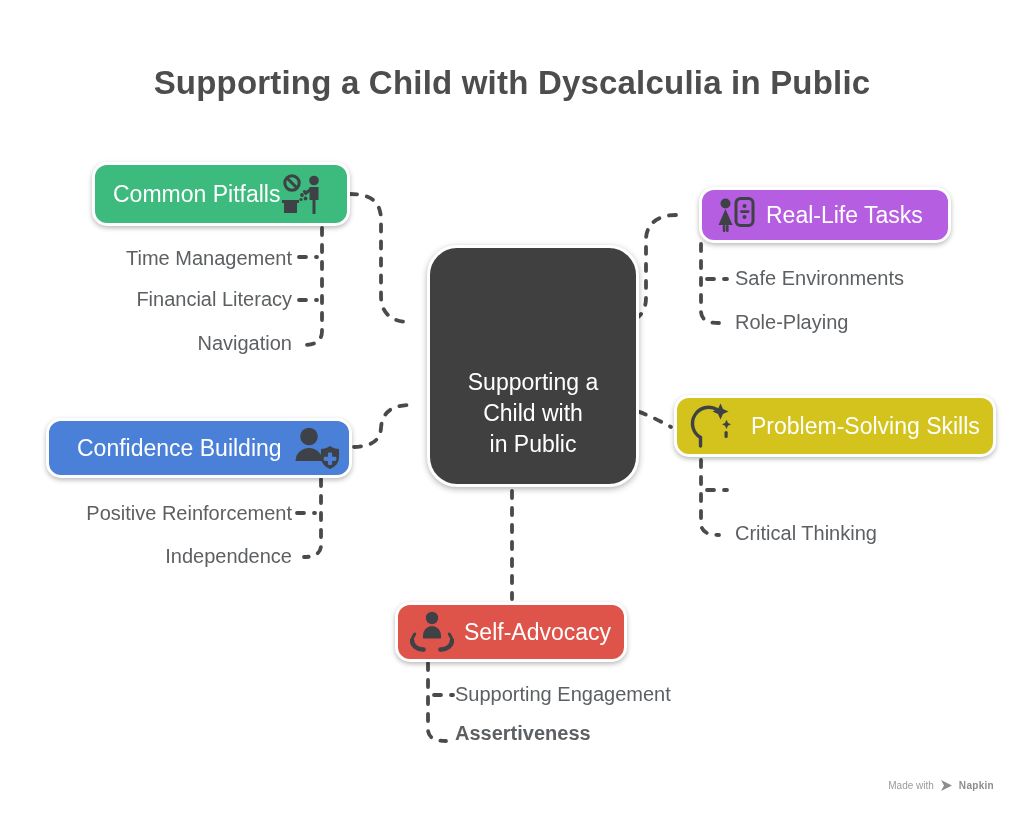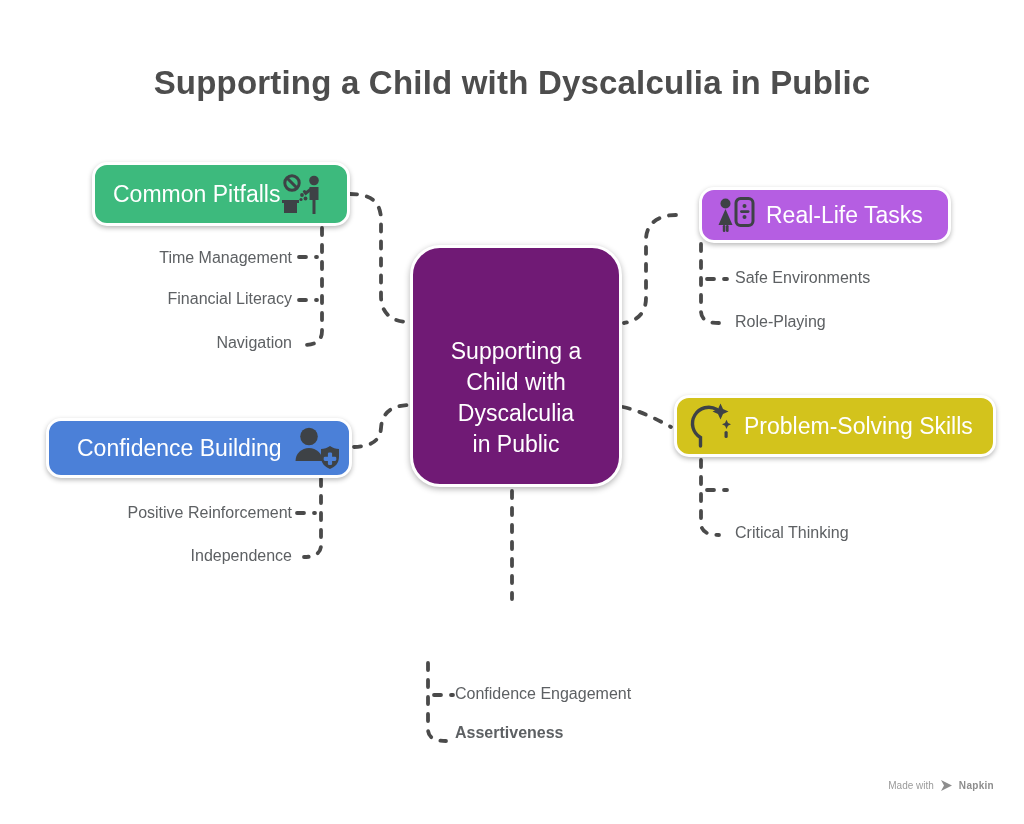--- a/index.html
+++ b/index.html
@@ -11,21 +11,21 @@
   .conn{fill:none;stroke:#4a4a4a;stroke-width:3.8;stroke-linecap:round;stroke-dasharray:7 10;}
   .branch{position:absolute;display:flex;align-items:center;box-sizing:border-box;
           border:3px solid #fff;border-radius:15px;color:#fff;
           box-shadow:0 2px 5px rgba(0,0,0,.28);}
   .branch .lbl{font-size:23px;font-weight:500;white-space:nowrap;}
   .center-node{position:absolute;left:410px;top:245px;width:212px;height:242px;
           border:3px solid #fff;border-radius:30px;box-sizing:border-box;
           box-shadow:0 2px 6px rgba(0,0,0,.3);display:flex;flex-direction:column;
           justify-content:flex-end;align-items:center;padding-bottom:24px;color:#fff;}
   .center-node .cline{font-size:23px;line-height:31px;font-weight:400;text-align:center;}
-  .sub{position:absolute;font-size:16px;line-height:24px;font-weight:500;
+  .sub{position:absolute;font-size:20px;line-height:24px;font-weight:500;
        color:#5d6063;white-space:nowrap;}
   .sub.ra{text-align:right;}
   .icon{flex:0 0 auto;display:block;}
   .watermark{position:absolute;right:30px;top:779px;display:flex;align-items:center;
              gap:6px;font-size:10px;color:#9b9b9b;}
   .watermark .brand{font-weight:700;color:#8d8d8d;letter-spacing:.3px;text-align:right;}
 </style>
 </head>
 <body>
 
@@ -39,24 +39,23 @@
     <path class="conn" d="M354 447 C373 446 380 440 381 428 C382 413 391 406 407 405"></path>
     <path class="conn" d="M623 407 C641 411 656 419 671 427"></path>
     <path class="conn" d="M512 491 L512 599"></path>
     <path class="conn" d="M322 228 L322 331 C322 341 315 345 304 345 M299 257 L317 257 M299 300 L317 300"></path>
     <path class="conn" d="M701 244 L701 311 C701 320 708 323 719 323 M707 279 L727 279"></path>
     <path class="conn" d="M321 479 L321 545 C321 554 314 557 304 557 M297 513 L315 513"></path>
     <path class="conn" d="M701 460 L701 523 C701 532 708 535 719 535 M707 490 L727 490"></path>
     <path class="conn" d="M428 663 L428 729 C428 738 435 741 446 741 M434 695 L453 695"></path>
   </svg>
 
-  <div class="center-node" style="background: #701a75;">
+  <div class="center-node" style="background: #404040; margin-left: 17px;">
     <span class="cline">Supporting a</span>
     <span class="cline">Child with</span>
-    <span class="cline">Dyscalculia</span>
     <span class="cline">in Public</span>
   </div>
 
   <div class="branch" style="left: 92px; top: 162px; width: 258px; height: 64px; padding: 0px 8px 0px 18px; background: rgb(61, 186, 125);">
     <span class="lbl">Common Pitfalls</span>
     <svg class="icon" width="46" height="42" viewBox="0 0 46 42" fill="#3e4246">
       <circle cx="12" cy="10" r="7.2" fill="none" stroke="#3e4246" stroke-width="3"></circle>
       <line x1="7" y1="5" x2="17" y2="15" stroke="#3e4246" stroke-width="3"></line>
       <circle cx="34" cy="7.5" r="4.8"></circle>
       <path d="M29.5 14 h9 v13 h-3 v14 h-3 v-14 h-3 z"></path>
@@ -87,44 +86,55 @@
     <span class="lbl">Confidence Building</span>
     <svg class="icon" width="48" height="45" viewBox="0 0 48 45" fill="#3e4246">
       <circle cx="16" cy="10.5" r="8.8"></circle>
       <path d="M2.5 35 a13.5 13 0 0 1 27 0 z"></path>
       <path d="M37 20 c2.8 1.9 5.8 2.9 9 3.1 v7.4 c0 6.6 -3.6 10.3 -9 12.5 c-5.4 -2.2 -9 -5.9 -9 -12.5 v-7.4 c3.2 -.2 6.2 -1.2 9 -3.1 z"></path>
       <rect x="34.9" y="26.5" width="4.2" height="12.6" rx="1.3" fill="#4b80d8"></rect>
       <rect x="30.7" y="30.7" width="12.6" height="4.2" rx="1.3" fill="#4b80d8"></rect>
     </svg>
   </div>
 
-  <div class="branch" style="left: 674px; top: 395px; width: 322px; height: 62px; padding: 0px 10px 0px 12px; gap: 13px; background: rgb(211, 195, 28);">
+  <div class="branch" style="left: 674px; top: 395px; width: 322px; height: 62px; padding: 0px 10px 0px 12px; gap: 20px; background: rgb(211, 195, 28);">
     <svg class="icon" width="42" height="48" viewBox="0 0 42 48" fill="#3e4246">
       <path d="M28 7.5 A15.5 15.5 0 1 0 11.5 35.5 L11.5 44" fill="none" stroke="#3e4246" stroke-width="3.4" stroke-linecap="round"></path>
       <path d="M31.5 1.5 L34 7 L39.5 9.5 L34 12 L31.5 17.5 L29 12 L23.5 9.5 L29 7 Z"></path>
       <path d="M37.5 17.8 L39 21 L42 22.3 L39 23.7 L37.5 27 L36 23.7 L33 22.3 L36 21 Z"></path>
       <rect x="35.5" y="29" width="3.2" height="7" rx="1.6"></rect>
     </svg>
     <span class="lbl">Problem-Solving Skills</span>
   </div>
 
+  <div class="branch" style="left: 395px; top: 602px; width: 232px; height: 60px; padding: 0px 10px 0px 12px; gap: 10px; background: rgb(223, 84, 74);">
+    <svg class="icon" width="44" height="42" viewBox="0 0 44 42" fill="#3e4246">
+      <circle cx="22" cy="7" r="6.2"></circle>
+      <path d="M13 24.5 a9 9.5 0 0 1 18 0 l0 3 h-18 z"></path>
+      <path d="M13.5 38.5 a11 9 0 0 1 -11.5 -9" fill="none" stroke="#3e4246" stroke-width="4.6" stroke-linecap="round"></path>
+      <path d="M30.5 38.5 a11 9 0 0 0 11.5 -9" fill="none" stroke="#3e4246" stroke-width="4.6" stroke-linecap="round"></path>
+      <path d="M2.5 27 l2.2 -4" fill="none" stroke="#3e4246" stroke-width="3" stroke-linecap="round"></path>
+      <path d="M41.5 27 l-2.2 -4" fill="none" stroke="#3e4246" stroke-width="3" stroke-linecap="round"></path>
+    </svg>
+    <span class="lbl">Self-Advocacy</span>
+  </div>
 
   <div class="sub ra" style="right:732px;top:246px;">Time Management</div>
   <div class="sub ra" style="right:732px;top:287px;">Financial Literacy</div>
   <div class="sub ra" style="right:732px;top:331px;">Navigation</div>
 
   <div class="sub" style="left:735px;top:266px;">Safe Environments</div>
   <div class="sub" style="left:735px;top:310px;">Role-Playing</div>
 
   <div class="sub ra" style="right:732px;top:501px;">Positive Reinforcement</div>
   <div class="sub ra" style="right:732px;top:544px;">Independence</div>
 
   <div class="sub" style="left:735px;top:521px;">Critical Thinking</div>
 
-  <div class="sub" style="left:455px;top:682px;">Confidence Engagement</div>
+  <div class="sub" style="left:455px;top:682px;">Supporting Engagement</div>
   <div class="sub" style="left:455px;top:721px;font-weight:bold;">Assertiveness</div>
 
   <div class="watermark">
     <span>Made with</span>
     <svg width="13" height="13" viewBox="0 0 13 13">
       <path d="M1 1 L12 6.5 L1 12 L4 6.5 Z" fill="#8d8d8d"></path>
     </svg>
     <span class="brand">Napkin</span>
   </div>
 

